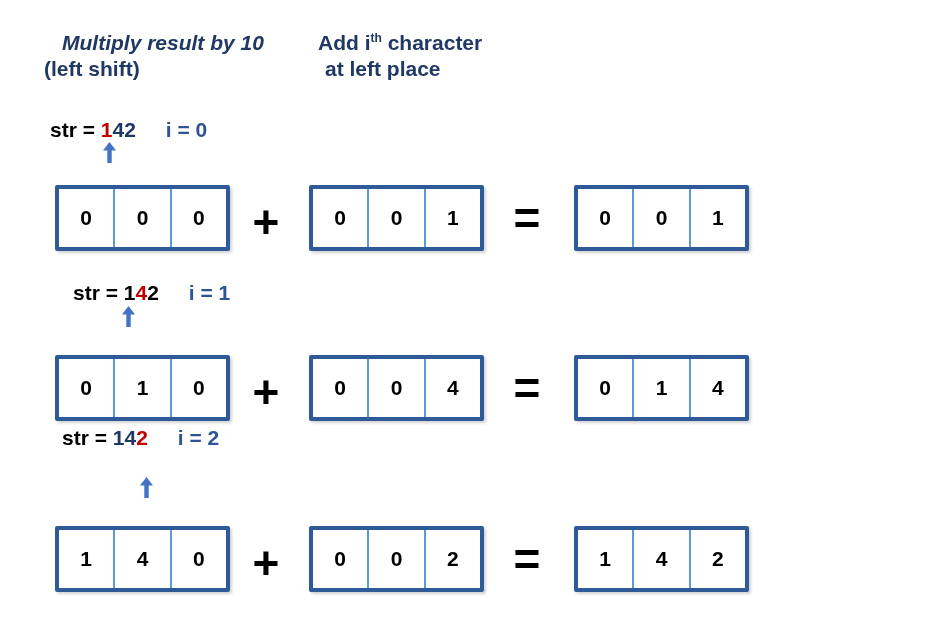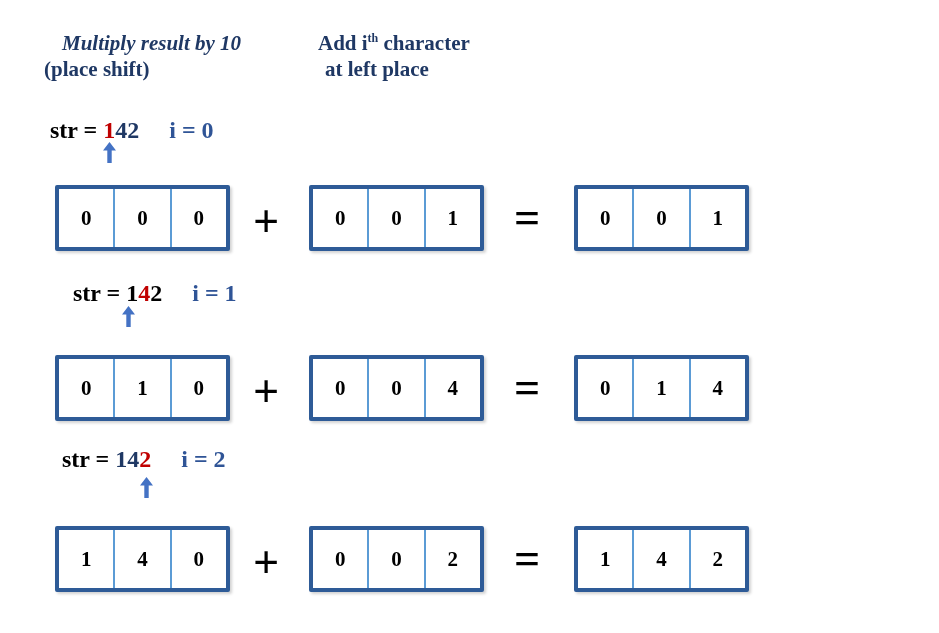--- a/index.html
+++ b/index.html
@@ -1,37 +1,37 @@
 <!DOCTYPE html>
 <html style="--background: #ffffff; --navy: #1f3864; --blue: #2f5496; --red: #c00000; --black: #000000; --arrow-blue: #4472c4; --box-border: #2e5b97; --box-divider: #5b9bd5;"><head>
 <meta charset="utf-8">
 <style>
   html,body{margin:0;padding:0;background:#fff;}
   #canvas{
     position:relative;
     width:939px;height:633px;
     background:var(--background,#ffffff);
-    font-family:Liberation Serif, serif;
+    font-family:Liberation Sans, sans-serif;
     overflow:hidden;
   }
   
   .hline{
     position:absolute;
     font-size:21px;
     font-weight:bold;
     color:var(--navy,#1f3864);
     white-space:pre;
     line-height:26px;
   }
   .hline.italic{font-style:italic;}
   .hline sup{font-size:12px;line-height:0;margin-top:24px;}
   
   .row-label{
     position:absolute;
-    font-size:24px;
+    font-size:21px;
     font-weight:bold;
     color:#000;
     white-space:pre;
     line-height:24px;
   }
   .row-label .d[data-color="red"]{color:var(--red,#c00000);}
   .row-label .d[data-color="navy"]{color:var(--navy,#1f3864);}
   .row-label .d[data-color="black"]{color:var(--black,#000000);}
   .row-label .iter{color:var(--blue,#2f5496);margin-left:30px;}
   
@@ -69,21 +69,21 @@
     line-height:50px;
   }
 </style>
 </head>
 <body>
 
 <div id="canvas">
 
   <div>
     <div class="hline italic" style="left:62px;top:30px">Multiply result by 10</div>
-    <div class="hline" style="left:44px;top:56px">(place shift)</div>
+    <div class="hline" style="left:44px;top:56px">(left shift)</div>
   </div>
   <div>
     <div class="hline" style="left:318px;top:30px"><span>Add i</span><sup>th</sup><span> character</span></div>
     <div class="hline" style="left:325px;top:56px">at left place</div>
   </div>
 
   <div>
     <div class="row-label" style="left:50px;top:118px"><span>str = </span><span class="d" data-color="red">1</span><span class="d" data-color="navy">4</span><span class="d" data-color="navy">2</span><span class="iter">i = 0</span></div>
     <svg class="arrow" style="left:102px;top:142px" width="15" height="21" viewBox="0 0 15 21">
         <path d="M7.5 0 L14 8.5 L9.7 8.5 L9.7 21 L5.3 21 L5.3 8.5 L1 8.5 Z"></path>
@@ -127,21 +127,21 @@
     </div>
     <div class="op" style="left:503px;top:363px">=</div>
     <div class="box" style="left:574px;top:355px">
       <div class="cell">0</div>
       <div class="cell mid">1</div>
       <div class="cell mid">4</div>
     </div>
   </div>
 
   <div>
-    <div class="row-label" style="left:62px;top:447px"><span>str = </span><span class="d" data-color="navy">1</span><span class="d" data-color="navy">4</span><span class="d" data-color="red">2</span><span class="iter">i = 2</span></div>
+    <div class="row-label" style="left:62px;top:426px"><span>str = </span><span class="d" data-color="navy">1</span><span class="d" data-color="navy">4</span><span class="d" data-color="red">2</span><span class="iter">i = 2</span></div>
     <svg class="arrow" style="left:139px;top:477px" width="15" height="21" viewBox="0 0 15 21">
         <path d="M7.5 0 L14 8.5 L9.7 8.5 L9.7 21 L5.3 21 L5.3 8.5 L1 8.5 Z"></path>
       </svg>
 
     <div class="box" style="left:55px;top:526px">
       <div class="cell">1</div>
       <div class="cell mid">4</div>
       <div class="cell mid">0</div>
     </div>
     <div class="op" style="left:242px;top:538px">+</div>

